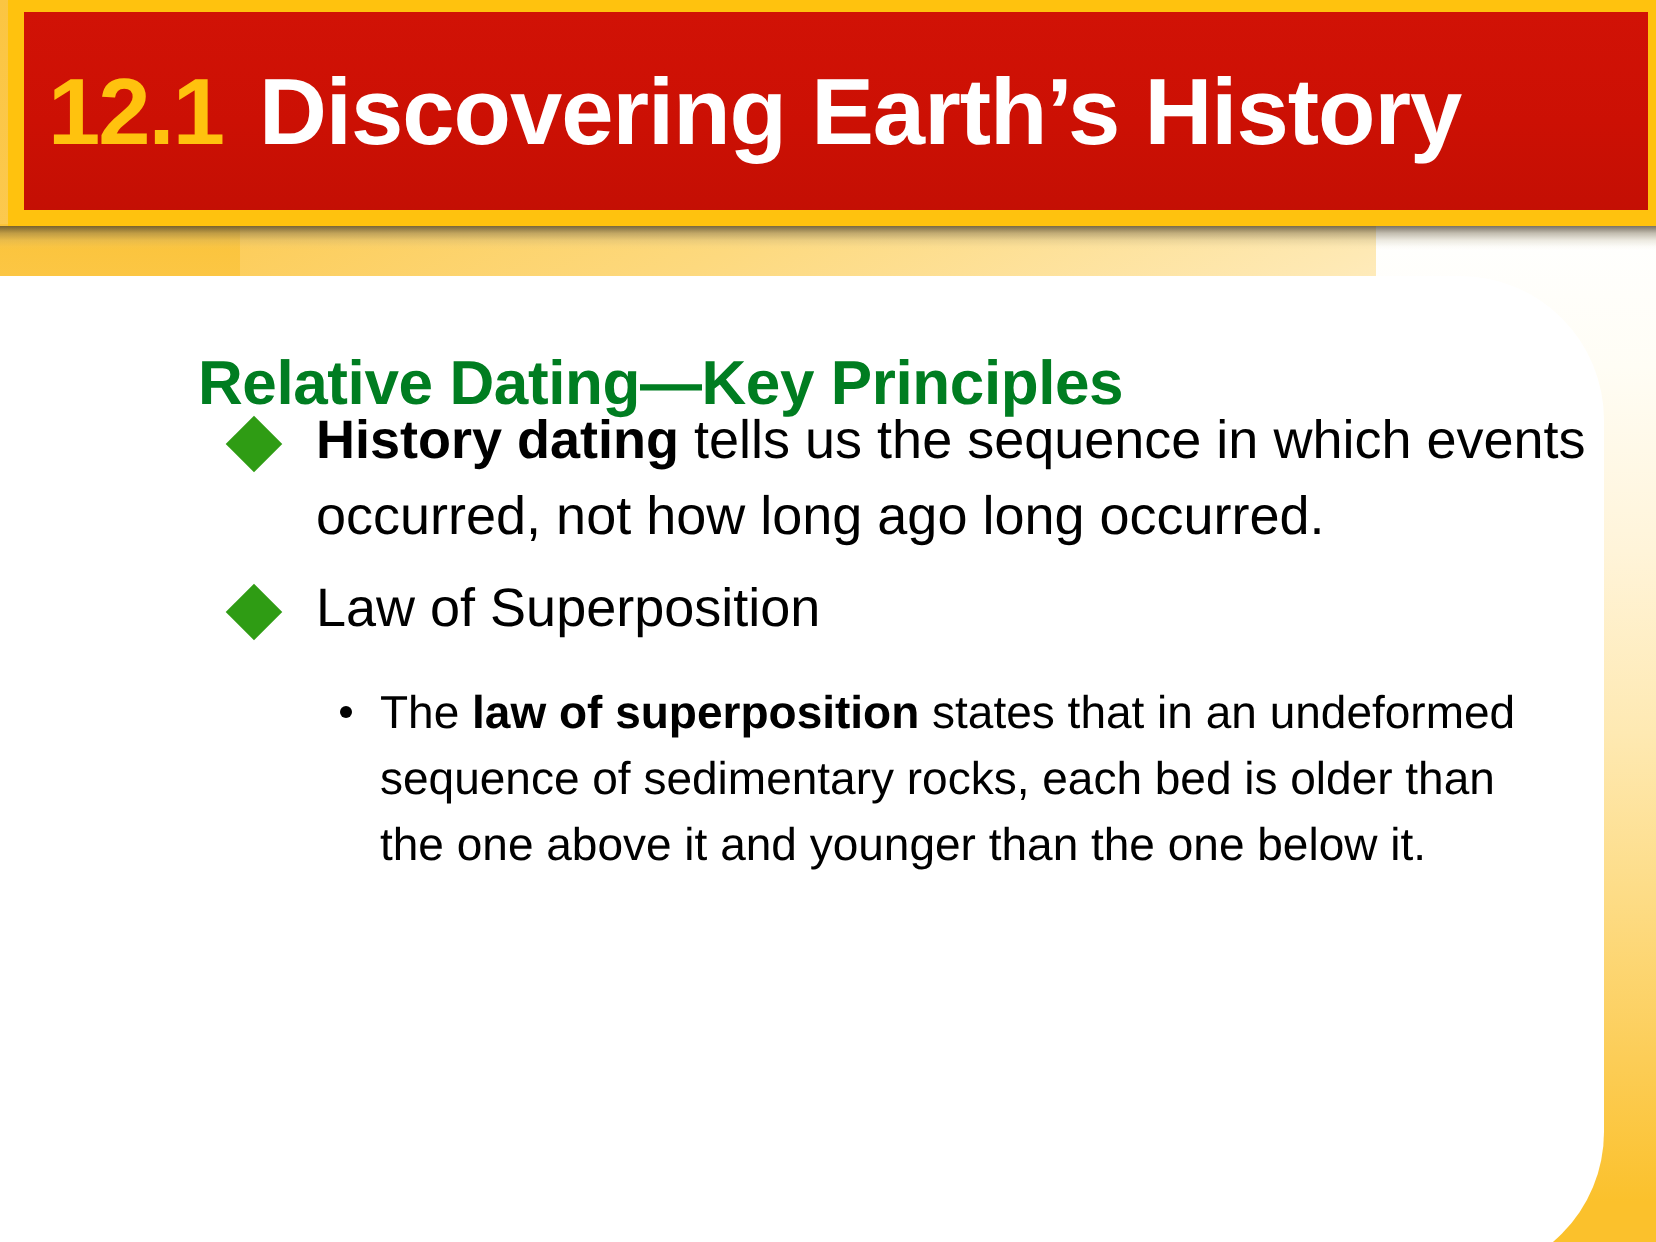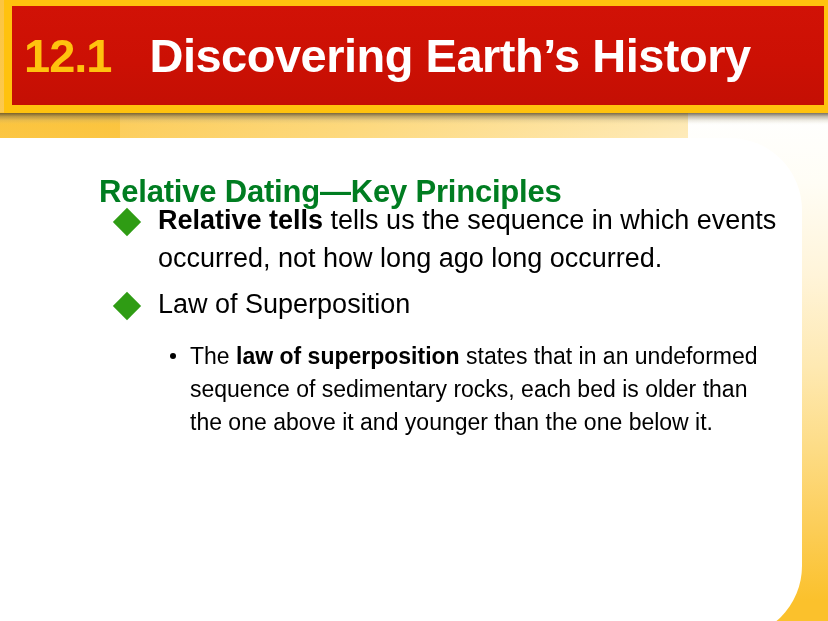--- a/index.html
+++ b/index.html
@@ -98,21 +98,21 @@
     letter-spacing: -1px;
     margin-left: 12px;
     line-height: 1;
     white-space: nowrap;
   }
   .slide-title {
     color: #ffffff;
     font-size: 47px;
     font-weight: bold;
     letter-spacing: -0.5px;
-    margin-left: 38px;
+    margin-left: 18px;
     line-height: 1;
     white-space: nowrap;
   }
 
   
   .panel {
     position: absolute;
     left: -60px;
     top: 138px;
     width: 862px;
@@ -228,21 +228,21 @@
   <div class="header-shadow"></div>
 
   <div class="content">
 
     <div class="heading" style="color: rgb(0, 125, 33);">Relative Dating—Key Principles</div>
 
     <div class="bullets">
 
       <div class="b1">
         <span class="diamond" style="background: rgb(47, 156, 20);"></span>
-        <span><span class="bold">Relative tells</span><span> tells us the sequence in which events occurred, not how long ago long occurred.</span></span>
+        <span><span class="bold">History dating</span><span> tells us the sequence in which events occurred, not how long ago long occurred.</span></span>
       </div>
 
       <div class="b1 second">
         <span class="diamond" style="background: rgb(47, 156, 20);"></span>
         <span><span>Law of Superposition</span></span>
       </div>
 
       <div class="sub">
         <span class="dot"></span>
         <span><span>The </span><span class="bold">law of superposition</span><span> states that in an undeformed sequence of sedimentary rocks, each bed is older than the one above it and younger than the one below it.</span></span>

